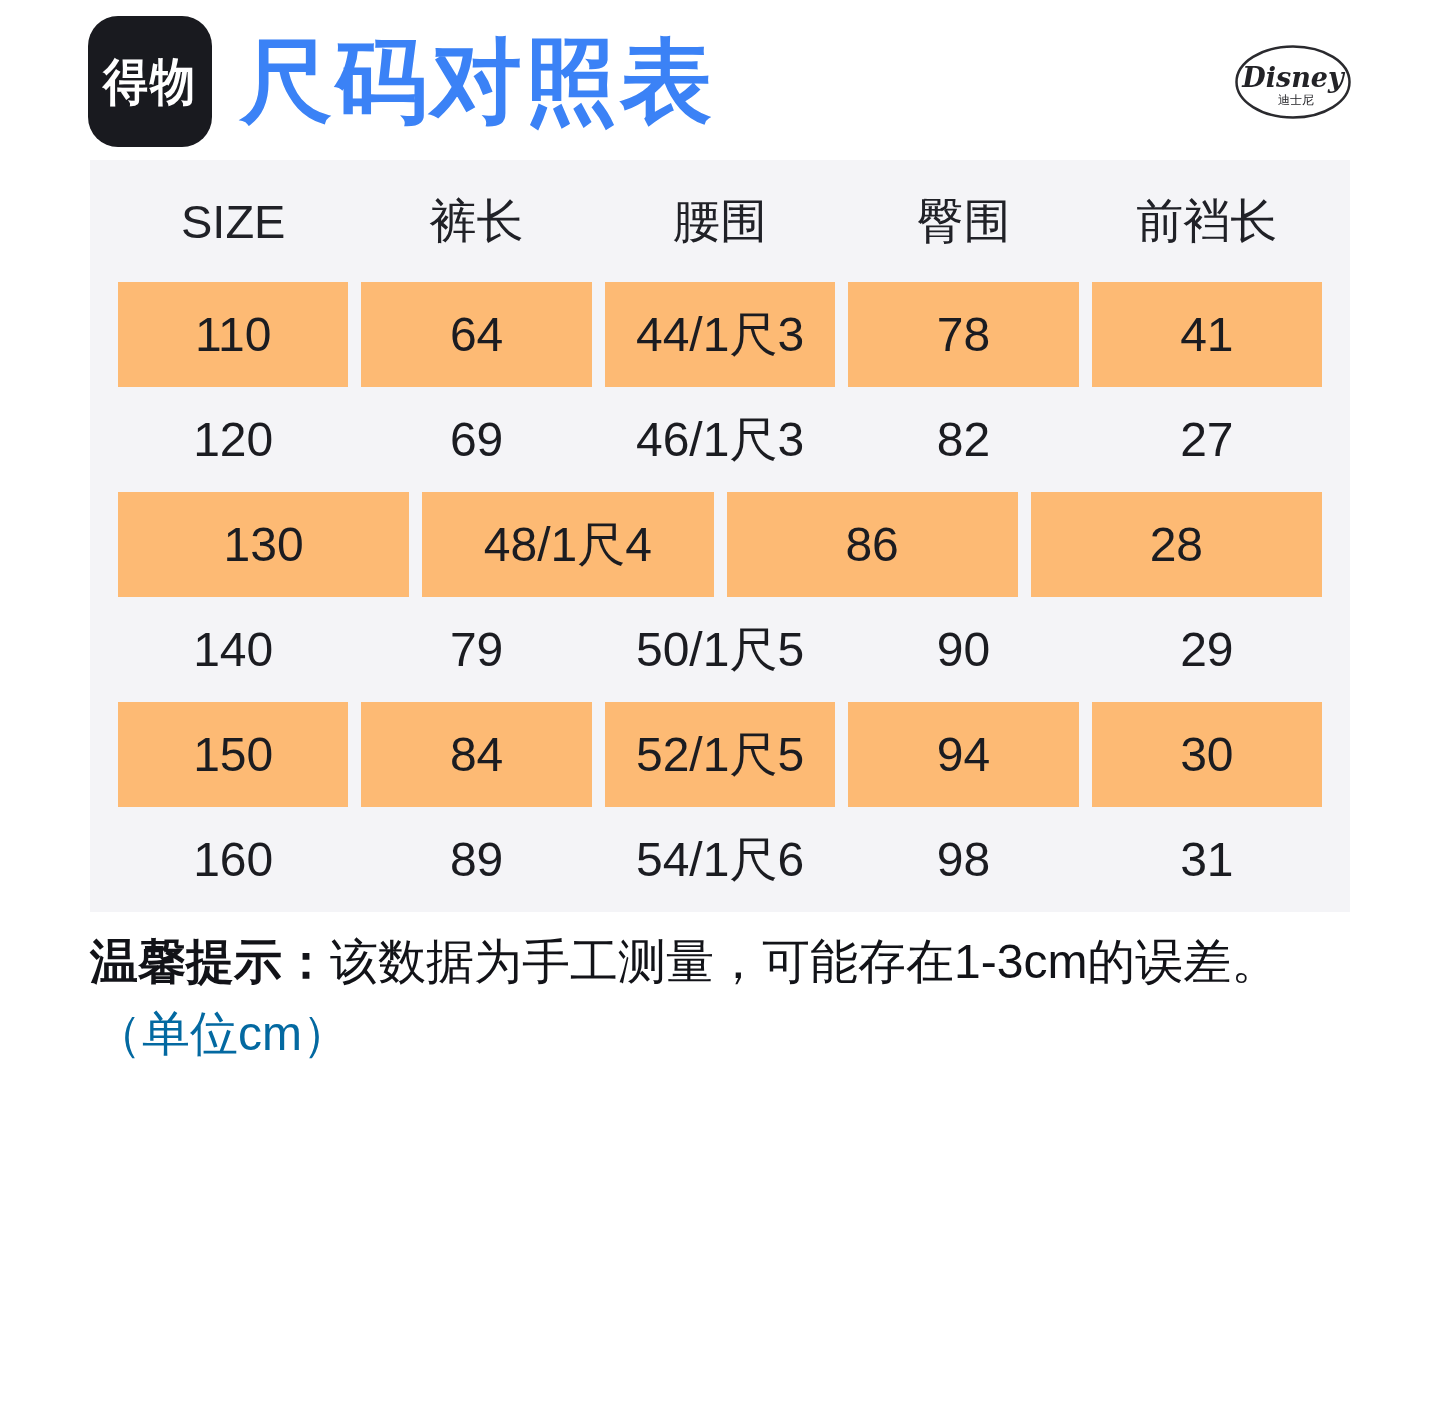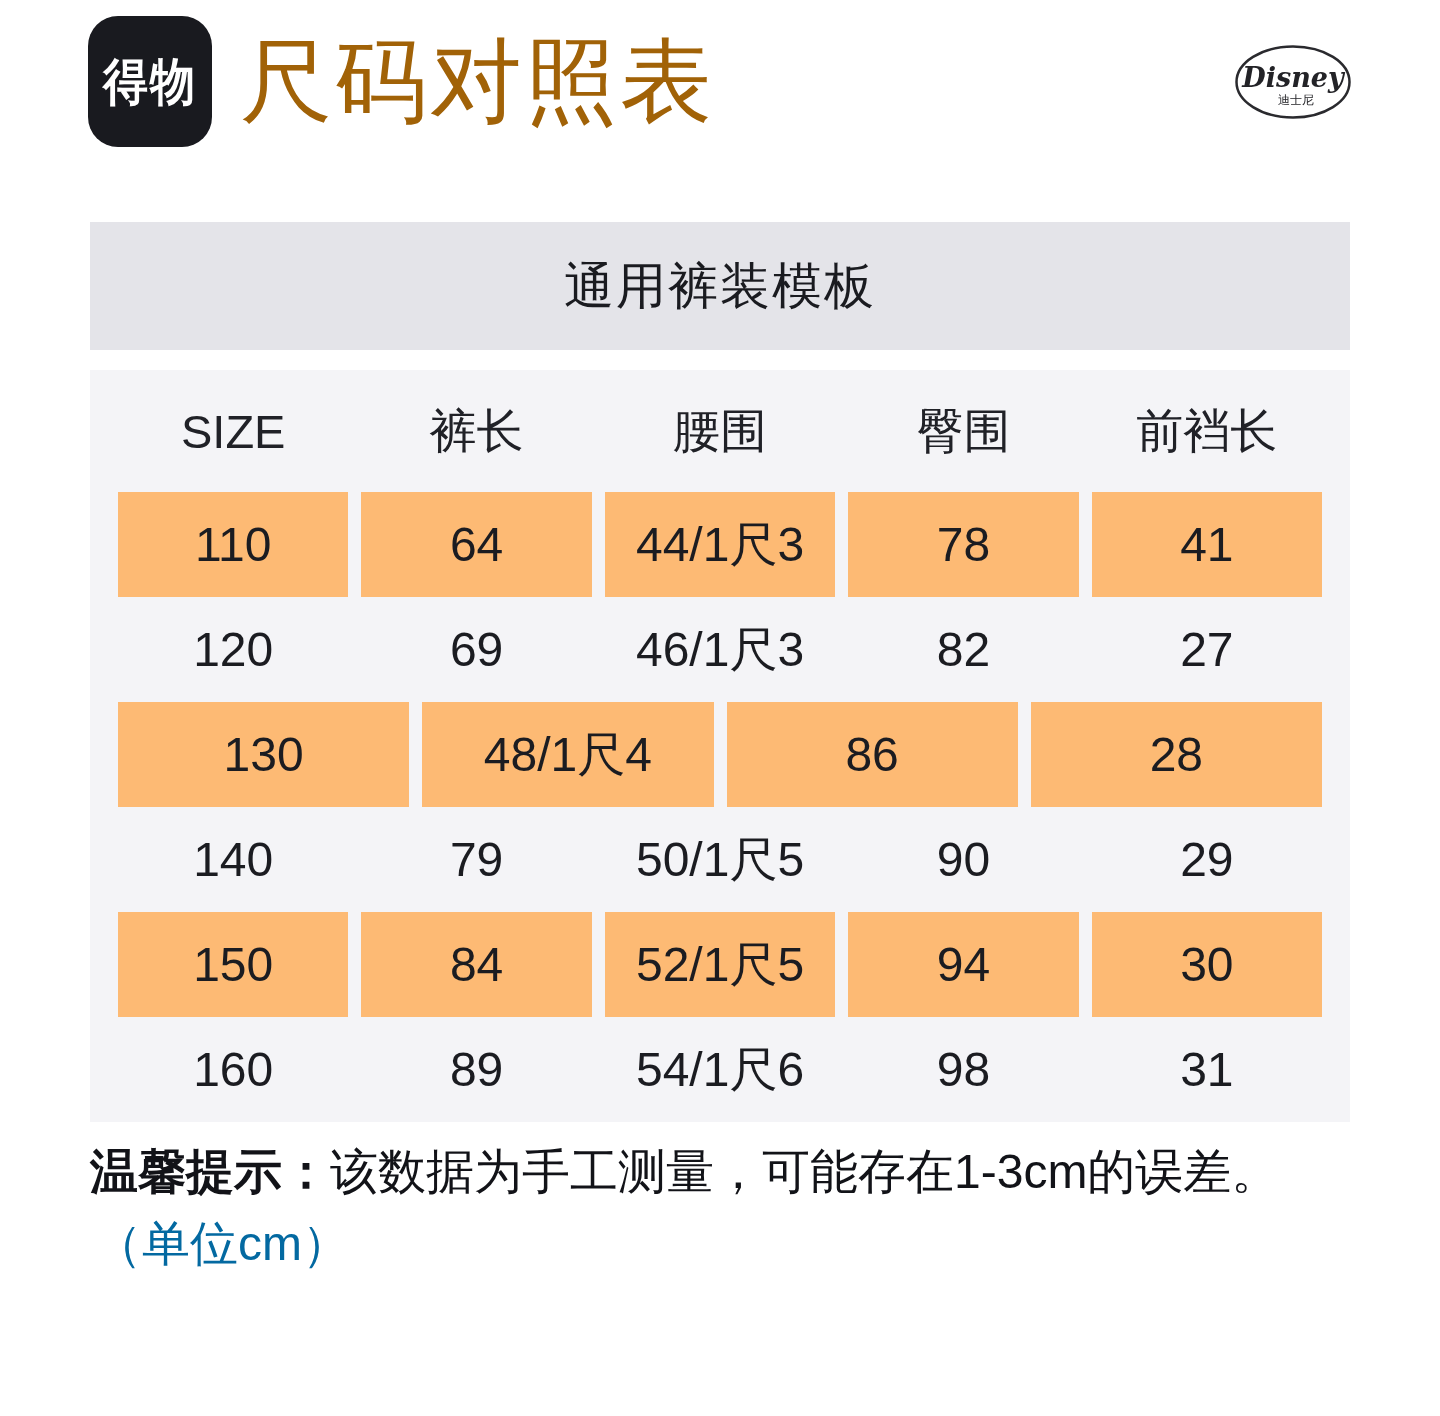--- a/index.html
+++ b/index.html
@@ -33,23 +33,23 @@
   .logo-text {
     color: #ffffff;
     font-size: 45px;
     font-weight: 800;
     letter-spacing: 2px;
     transform: scaleY(1.12);
   }
   .title {
     margin: 0 0 0 28px;
     font-size: 92px;
-    font-weight: 400;
+    font-weight: 700;
     letter-spacing: 3px;
-    color: #a16207;
+    color: #3b82f6;
     white-space: nowrap;
   }
   .disney {
     margin-left: auto;
     width: 118px;
     height: 74px;
     flex: none;
   }
 
   
@@ -120,23 +120,20 @@
     <h1 class="title">尺码对照表</h1>
     <div class="disney">
       <svg width="118" height="74" viewBox="0 0 118 74">
         <ellipse cx="59" cy="37" rx="56.5" ry="35.5" fill="none" stroke="#2a2a2e" stroke-width="2.5"></ellipse>
         <text x="59" y="42" text-anchor="middle" font-size="27" font-style="italic" font-weight="600" font-family="DejaVu Serif, serif" fill="#232327">Disney</text>
         <text x="62" y="59" text-anchor="middle" font-size="12" font-family="Liberation Sans, sans-serif" fill="#232327">迪士尼</text>
       </svg>
     </div>
   </header>
 
-  <div class="banner">
-    <span>通用裤装模板</span>
-  </div>
 
   <div class="table">
 
     <div class="trow thead">
       <div class="cell">SIZE</div>
       <div class="cell">裤长</div>
       <div class="cell">腰围</div>
       <div class="cell">臀围</div>
       <div class="cell">前裆长</div>
     </div>

